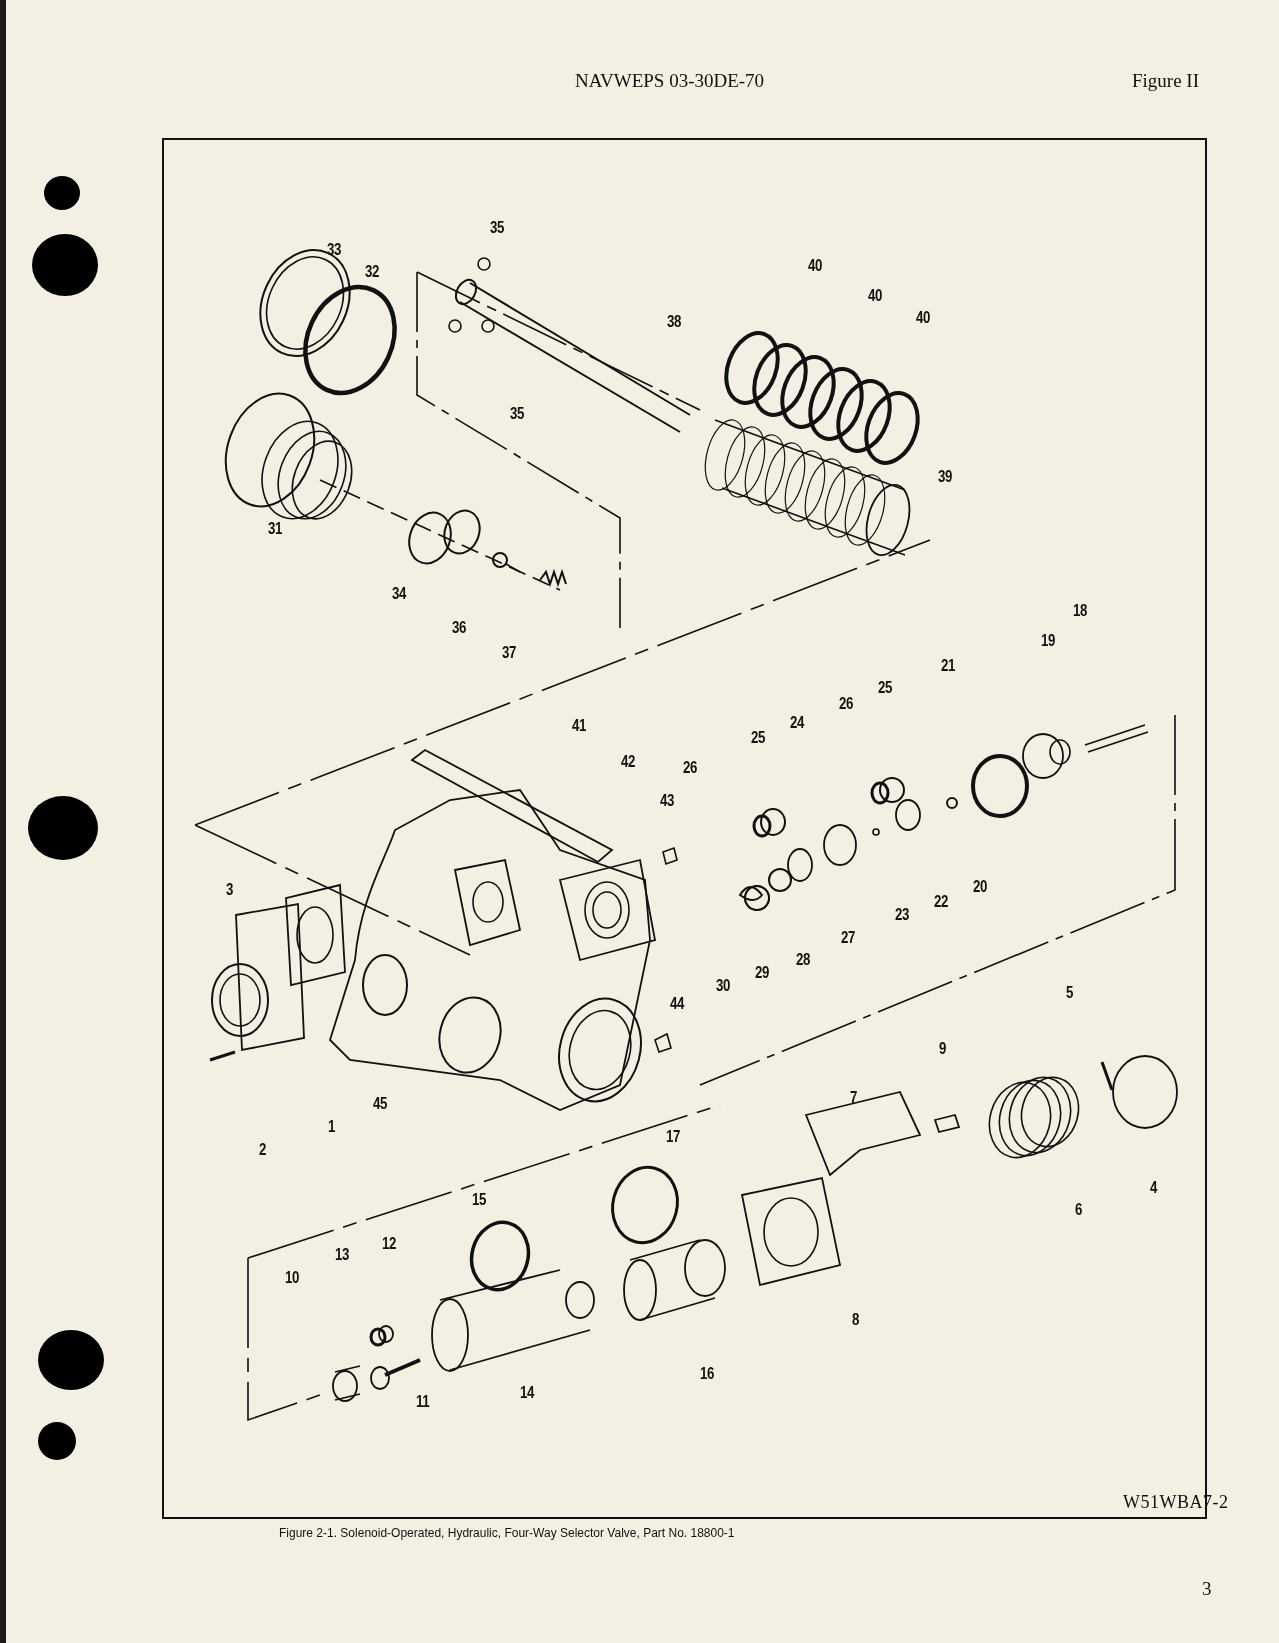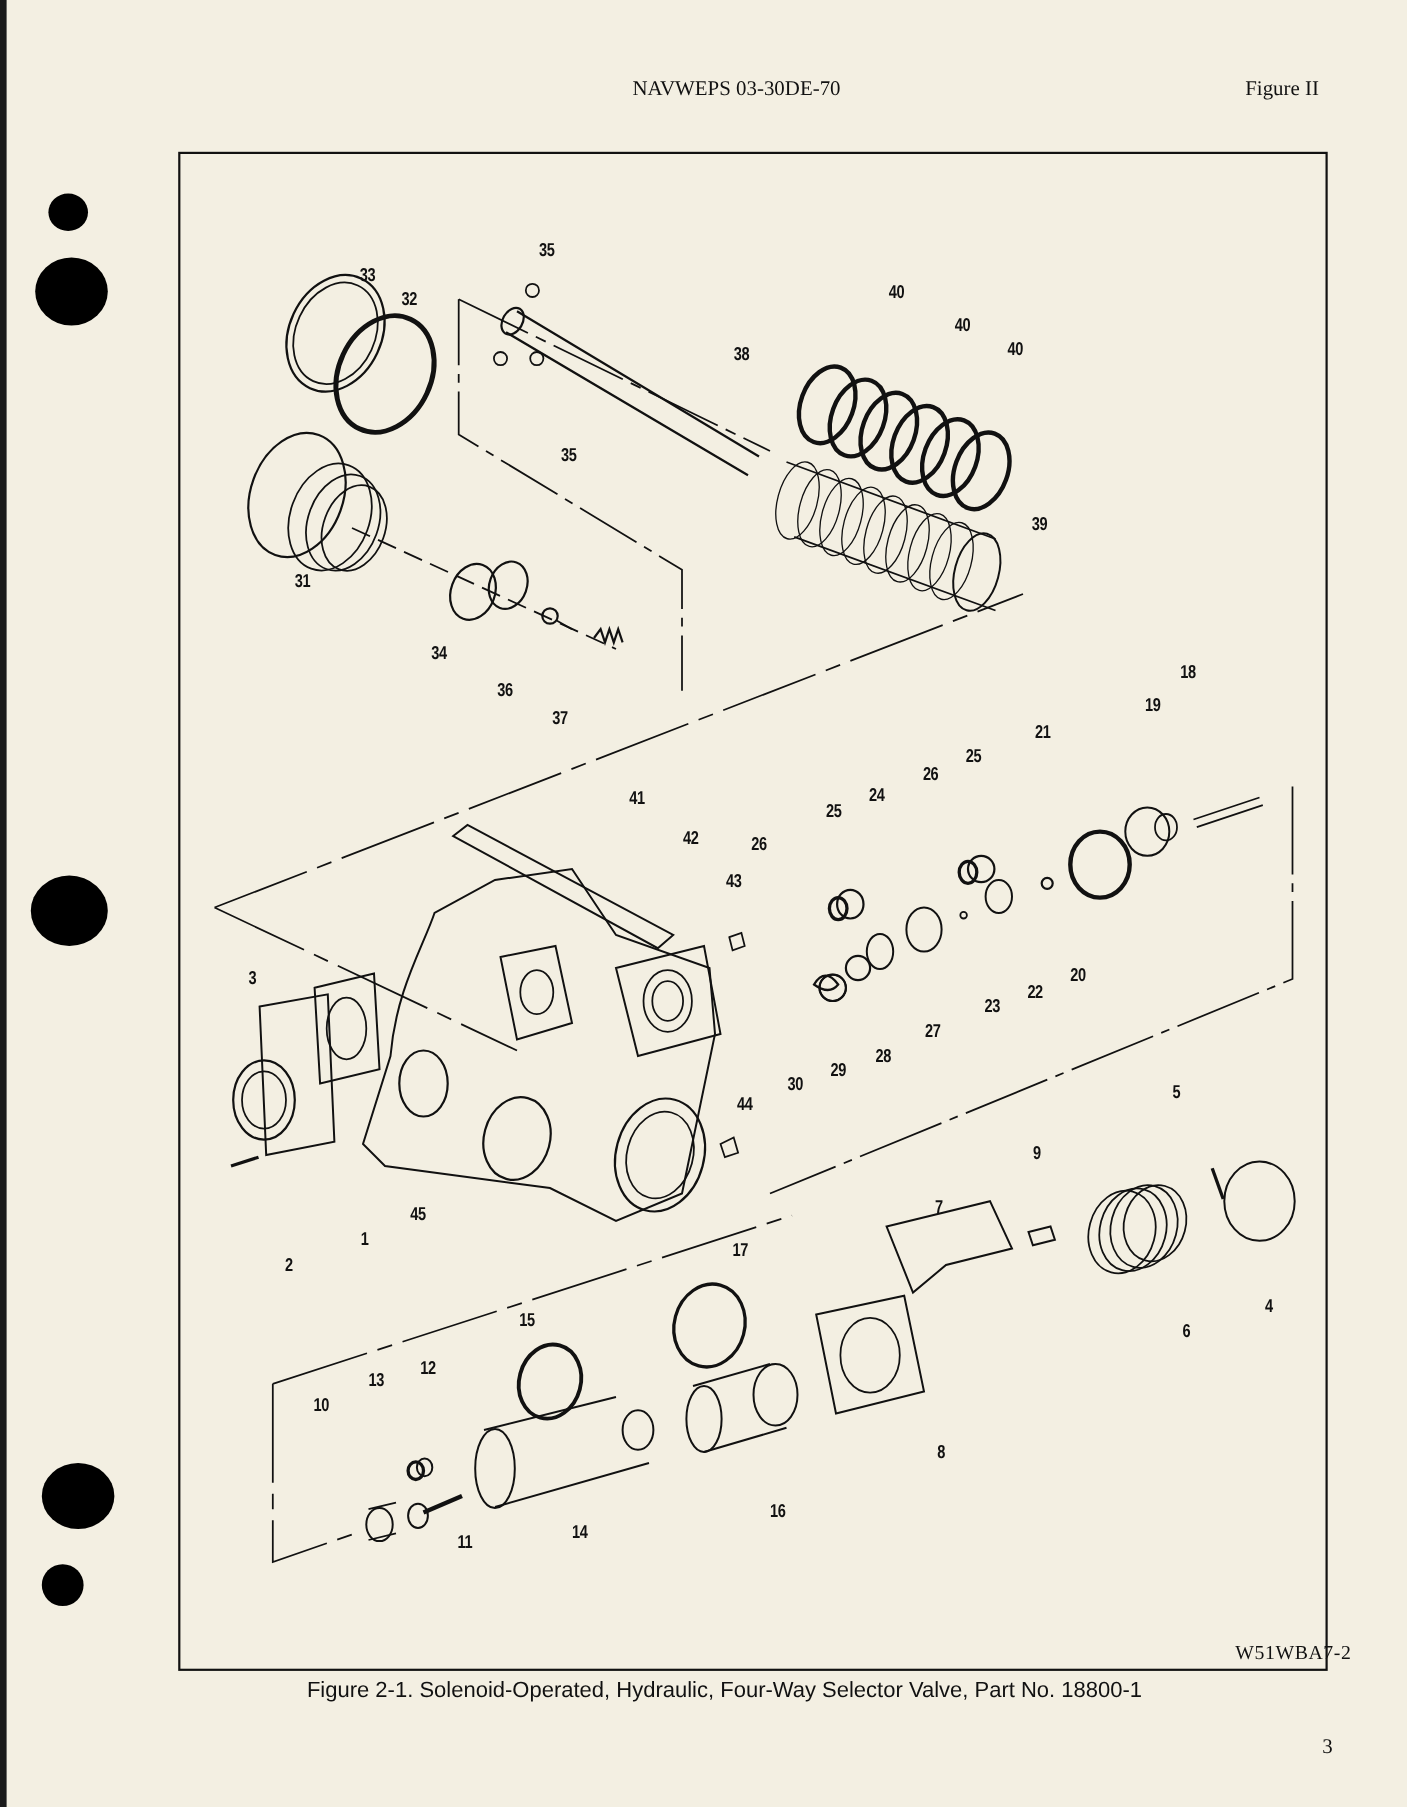--- a/index.html
+++ b/index.html
@@ -5,21 +5,21 @@
   html,body{margin:0;padding:0;}
   body{width:1279px;height:1643px;background:#f3efe2;position:relative;overflow:hidden;font-family:"Liberation Serif","DejaVu Serif",serif;color:#111;}
   .binder-edge{position:absolute;left:0;top:0;width:6px;height:1643px;background:#1a1a1a;}
   .punch{position:absolute;background:#000;border-radius:50%;}
   .hdr{position:absolute;top:70px;font-size:19px;}
   .hdr-left{left:575px;}
   .hdr-right{left:1132px;}
   .frame{position:absolute;left:162px;top:138px;width:1045px;height:1381px;border:2px solid #111;box-sizing:border-box;}
   .frame svg{position:absolute;left:-2px;top:-2px;}
   .code{position:absolute;left:1089px;top:1492px;font-size:18px;letter-spacing:0.5px;margin-left:34px;}
-  .caption{position:absolute;left:279px;top:1526px;font-size:20px;font-family:"Liberation Sans Narrow","Liberation Sans",sans-serif;font-stretch:condensed;}
+  .caption{position:absolute;left:279px;top:1526px;font-size:12px;font-family:"Liberation Sans Narrow","Liberation Sans",sans-serif;font-stretch:condensed;}
   .pageno{position:absolute;left:1202px;top:1578px;font-size:19px;}
   .callout{position:absolute;font-family:"Liberation Sans",sans-serif;font-weight:bold;font-size:17px;transform:scaleX(0.78);transform-origin:left top;letter-spacing:-0.5px;}
 </style>
 </head>
 <body>
 
 <div class="binder-edge"></div>
 <div class="punch" style="left:44px;top:176px;width:36px;height:34px;"></div>
 <div class="punch" style="left:32px;top:234px;width:66px;height:62px;"></div>
 <div class="punch" style="left:28px;top:796px;width:70px;height:64px;"></div>

